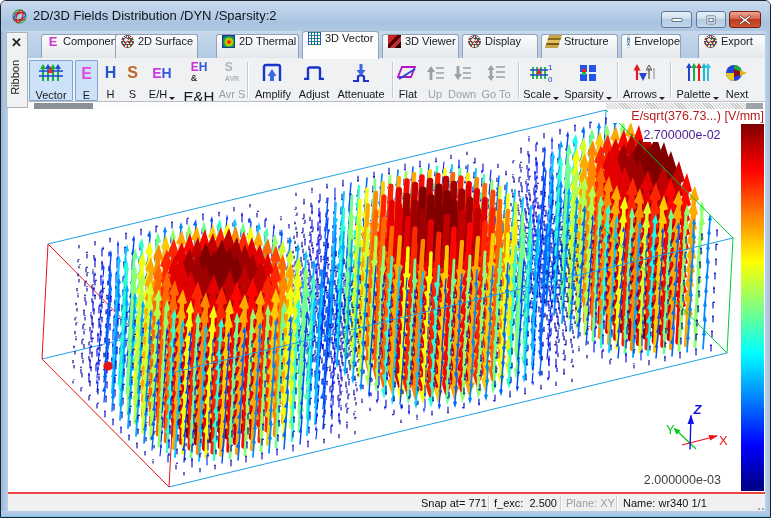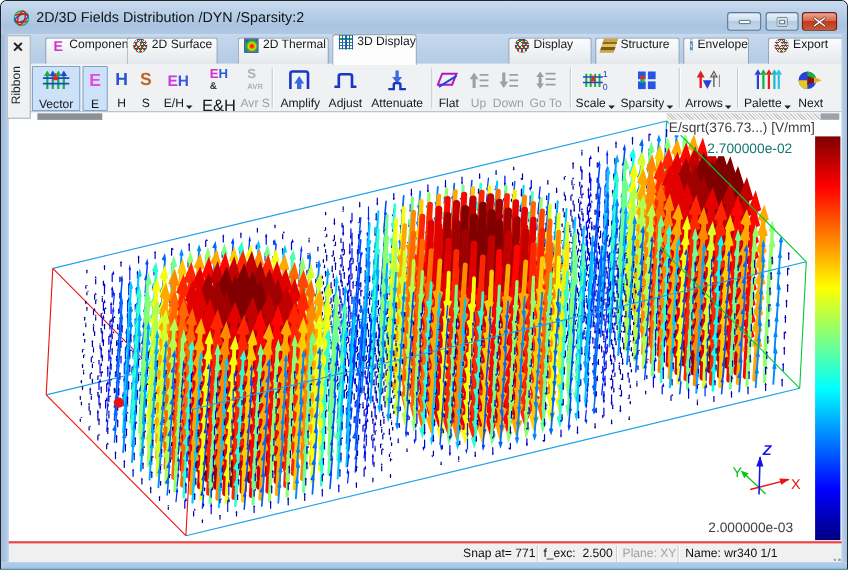--- a/index.html
+++ b/index.html
@@ -32,22 +32,22 @@
 .tsep{position:absolute;top:4px;width:1px;height:36px;background:#c3cad1;box-shadow:1px 0 0 #fff}
 .drop{display:inline-block;width:0;height:0;border-left:3px solid transparent;border-right:3px solid transparent;border-top:3px solid #222;margin-left:2px;vertical-align:-2px}
 
 #sstrip{position:absolute;left:27px;top:100px;width:737px;height:8px;background:#fdfdfd;border-top:1px solid #b9bec4}
 #sthumb{position:absolute;left:6px;top:1px;width:59px;height:7px;background:#8b9096}
 #shatch{position:absolute;left:578px;top:1px;width:140px;height:7px;background:repeating-linear-gradient(45deg,#c9c9c9 0 1px,#f4f4f4 1px 2.2px)}
 #sgray{position:absolute;left:718px;top:1px;width:17px;height:7px;background:#9ea3a9}
 
 #canvas{position:absolute;left:7px;top:108px;width:757px;height:383px;background:#fff}
 #cbar{position:absolute;left:740px;top:123px;width:23px;height:367px}
-#cbl{position:absolute;left:607px;top:108px;width:156px;text-align:left;font-size:12.5px;color:#404040;background:#fff}
-#cv1{position:absolute;left:642px;top:127px;width:78px;text-align:left;font-size:12.5px;color:#0f766e;background:#fff}
+#cbl{position:absolute;left:607px;top:108px;width:156px;text-align:right;font-size:12.5px;color:#b91c1c;background:#fff}
+#cv1{position:absolute;left:642px;top:127px;width:78px;text-align:center;font-size:12.5px;color:#4c1d95;background:#fff}
 #cv2{position:absolute;left:560px;top:472px;width:160px;text-align:right;font-size:12.5px;color:#404040}
 
 #status{position:absolute;left:1px;top:491px;width:769px;height:19px;background:#f0f0f0;border-top:2px solid #ef4444;font-size:11px;color:#111}
 .sfield{position:absolute;top:3px}
 .ssep{position:absolute;top:2px;width:1px;height:15px;background:#cfcfcf;box-shadow:1px 0 0 #fff}
 #grip{position:absolute;left:755px;top:5px;width:12px;height:12px;background:
  radial-gradient(circle at 10px 10px,#9aa 1.2px,transparent 1.4px),
  radial-gradient(circle at 6px 10px,#9aa 1.2px,transparent 1.4px),
  radial-gradient(circle at 10px 6px,#9aa 1.2px,transparent 1.4px),
  radial-gradient(circle at 2px 10px,#9aa 1.2px,transparent 1.4px),
@@ -112,21 +112,25 @@
       <div class="tab" style="left:114px;width:83px">
         <span class="ic-mesh1"></span>
         <span class="tl">2D Surface</span>
       </div>
       <div class="tab" style="left:215px;width:83px">
         <span class="ic-therm"></span>
         <span class="tl">2D Thermal</span>
       </div>
       <div class="tab active" style="left:301px;width:77px">
         <span class="ic-vec"></span>
-        <span class="tl">3D Display</span>
+        <span class="tl">3D Vector</span>
+      </div>
+      <div class="tab" style="left:381px;width:77px">
+        <span class="ic-view"></span>
+        <span class="tl">3D Viewer</span>
       </div>
       <div class="tab" style="left:461px;width:76px">
         <span class="ic-mesh2"></span>
         <span class="tl">Display</span>
       </div>
       <div class="tab" style="left:540px;width:77px">
         <span class="ic-struct"></span>
         <span class="tl">Structure</span>
       </div>
       <div class="tab" style="left:620px;width:60px">

